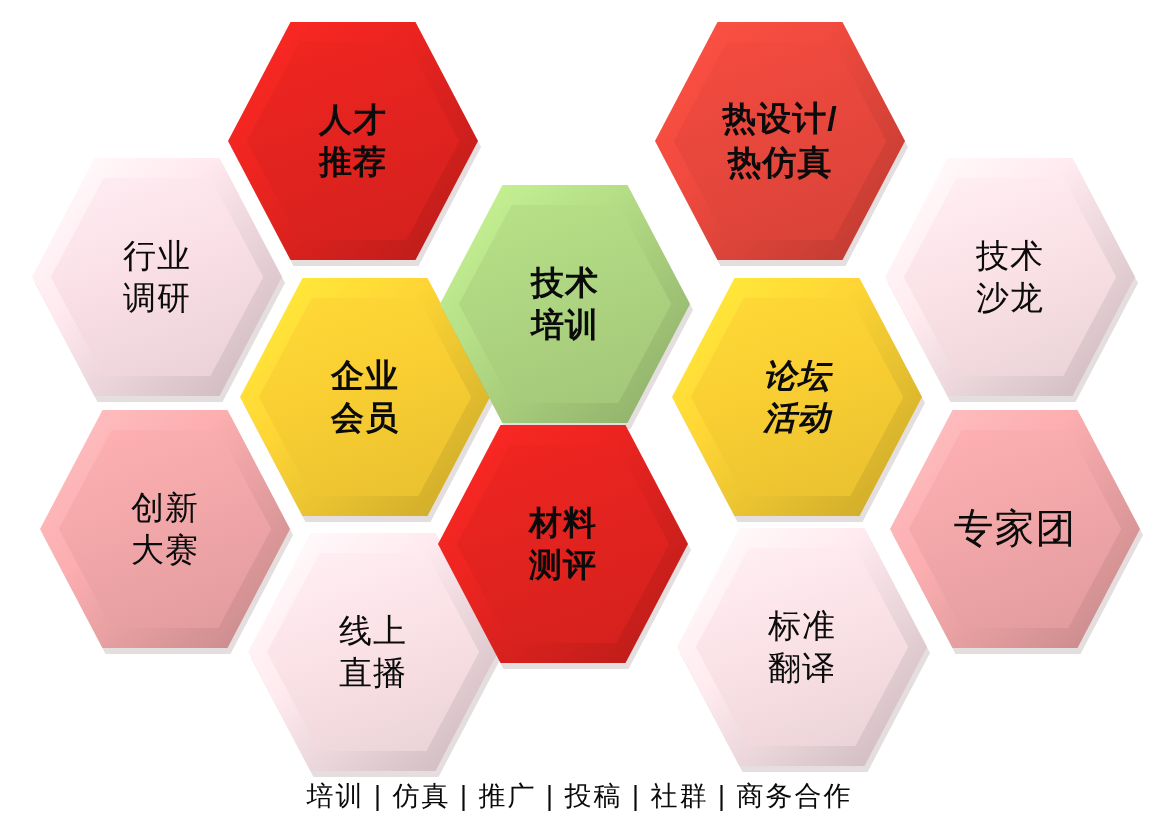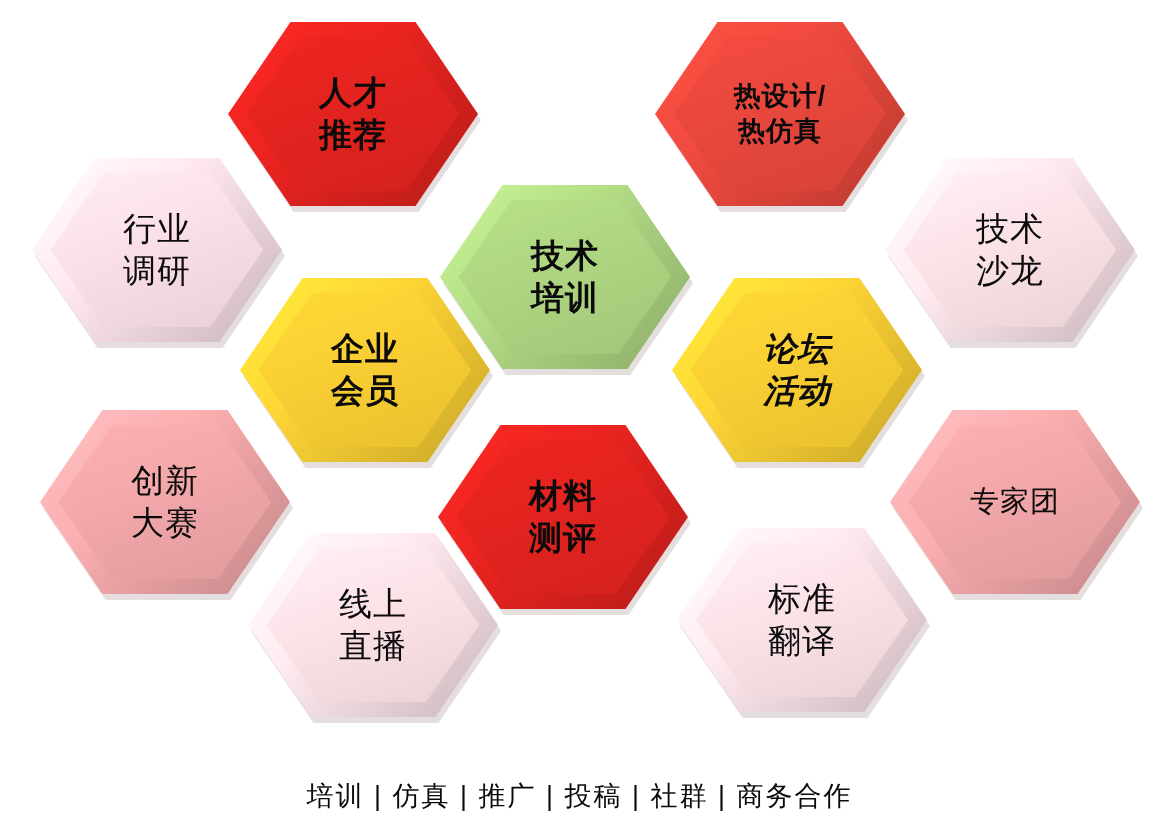--- a/index.html
+++ b/index.html
@@ -9,21 +9,21 @@
     background:#ffffff;
     font-family:"Liberation Sans","DejaVu Sans",sans-serif;
     overflow:hidden;
     position:relative;
   }
   #stage{position:absolute;left:0;top:0;width:1159px;height:828px;}
 
   
   .hex{
     position:absolute;
-    width:250px;height:184px;
+    width:250px;height:238px;
   }
   .hex .shape{
     position:absolute;left:0;top:0;width:100%;height:100%;
     -webkit-clip-path:polygon(25% 0%,75% 0%,100% 50%,75% 100%,25% 100%,0% 50%);
     clip-path:polygon(25% 0%,75% 0%,100% 50%,75% 100%,25% 100%,0% 50%);
   }
   
   .hex .rim{ filter:none; }
   
   .hex .face{
@@ -85,21 +85,21 @@
       <div class="hex bold" style="left: 228px; top: 22px; z-index: 12;">
         <div class="shadow"></div>
         <div class="shape rim" style="background: linear-gradient(135deg, rgb(255, 41, 36) 0%, rgb(236, 36, 32) 38%, rgb(182, 28, 25) 100%); z-index: 1;"></div>
         <div class="face" style="background: linear-gradient(160deg, rgb(241, 37, 33) 0%, rgb(227, 35, 31) 45%, rgb(211, 33, 29) 100%); z-index: 2;"></div>
         <div class="label" style="font-size: 33px;"><span>人才</span><span>推荐</span></div>
       </div>
       <div class="hex bold" style="left: 655px; top: 22px; z-index: 12;">
         <div class="shadow"></div>
         <div class="shape rim" style="background: linear-gradient(135deg, rgb(255, 82, 70) 0%, rgb(241, 74, 62) 38%, rgb(186, 57, 48) 100%); z-index: 1;"></div>
         <div class="face" style="background: linear-gradient(160deg, rgb(246, 75, 64) 0%, rgb(232, 71, 60) 45%, rgb(216, 66, 56) 100%); z-index: 2;"></div>
-        <div class="label" style="font-size: 27px; justify-content: center;"><span>热设计/</span><span>热仿真</span></div>
+        <div class="label" style="font-size: 34px; justify-content: center;"><span>热设计/</span><span>热仿真</span></div>
       </div>
       <div class="hex" style="left: 32px; top: 158px; z-index: 6;">
         <div class="shadow"></div>
         <div class="shape rim" style="background: linear-gradient(135deg, rgb(255, 255, 255) 0%, rgb(255, 233, 239) 38%, rgb(200, 179, 184) 100%); z-index: 1;"></div>
         <div class="face" style="background: linear-gradient(160deg, rgb(255, 237, 244) 0%, rgb(250, 224, 230) 45%, rgb(233, 208, 214) 100%); z-index: 2;"></div>
         <div class="label" style="font-size: 33px;"><span>行业</span><span>调研</span></div>
       </div>
       <div class="hex" style="left: 885px; top: 158px; z-index: 6;">
         <div class="shadow"></div>
         <div class="shape rim" style="background: linear-gradient(135deg, rgb(255, 255, 255) 0%, rgb(255, 235, 240) 38%, rgb(201, 181, 185) 100%); z-index: 1;"></div>
@@ -127,21 +127,21 @@
       <div class="hex" style="left: 40px; top: 410px; z-index: 6;">
         <div class="shadow"></div>
         <div class="shape rim" style="background: linear-gradient(135deg, rgb(255, 194, 196) 0%, rgb(252, 174, 176) 38%, rgb(194, 134, 135) 100%); z-index: 1;"></div>
         <div class="face" style="background: linear-gradient(160deg, rgb(255, 177, 179) 0%, rgb(242, 167, 169) 45%, rgb(225, 155, 157) 100%); z-index: 2;"></div>
         <div class="label" style="font-size: 33px;"><span>创新</span><span>大赛</span></div>
       </div>
       <div class="hex" style="left: 890px; top: 410px; z-index: 6;">
         <div class="shadow"></div>
         <div class="shape rim" style="background: linear-gradient(135deg, rgb(255, 194, 196) 0%, rgb(252, 174, 176) 38%, rgb(194, 134, 135) 100%); z-index: 1;"></div>
         <div class="face" style="background: linear-gradient(160deg, rgb(255, 177, 179) 0%, rgb(242, 167, 169) 45%, rgb(225, 155, 157) 100%); z-index: 2;"></div>
-        <div class="label" style="font-size: 29px;"><span>专家团</span></div>
+        <div class="label" style="font-size: 40px;"><span>专家团</span></div>
       </div>
       <div class="hex bold" style="left: 438px; top: 412px; z-index: 14; margin-top: 13px;">
         <div class="shadow"></div>
         <div class="shape rim" style="background: linear-gradient(135deg, rgb(255, 41, 36) 0%, rgb(236, 36, 32) 38%, rgb(182, 28, 25) 100%); z-index: 1;"></div>
         <div class="face" style="background: linear-gradient(160deg, rgb(241, 37, 33) 0%, rgb(227, 35, 31) 45%, rgb(211, 33, 29) 100%); z-index: 2;"></div>
         <div class="label" style="font-size: 33px;"><span>材料</span><span>测评</span></div>
       </div>
       <div class="hex" style="left: 248px; top: 533px; z-index: 6;">
         <div class="shadow"></div>
         <div class="shape rim" style="background: linear-gradient(135deg, rgb(255, 255, 255) 0%, rgb(255, 235, 240) 38%, rgb(201, 181, 185) 100%); z-index: 1;"></div>

